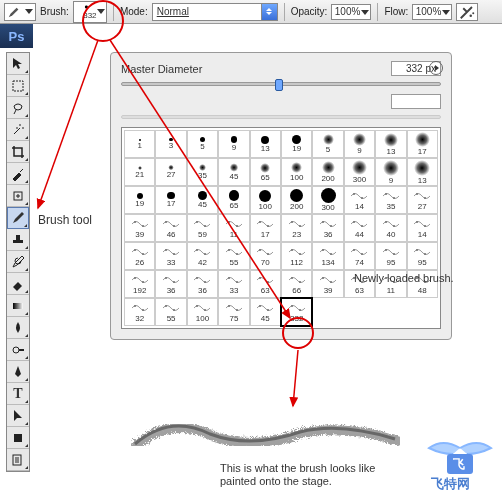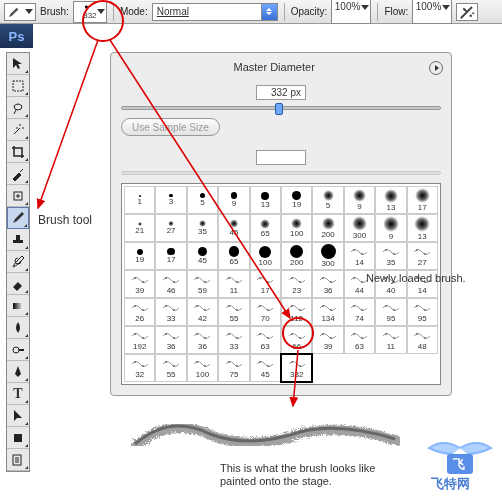--- a/index.html
+++ b/index.html
@@ -14,59 +14,59 @@
   .brush-thumb { width: 34px; height: 22px; background:#fff; border:1px solid #888; display:flex; flex-direction:column; align-items:center; justify-content:center; position:relative; font-size:8px;}
   .brush-thumb .mini { width:18px;height:8px; background:radial-gradient(circle at 30% 50%, #000 1px, transparent 2px);}
   .brush-thumb .num { font-size:8px; }
   .brush-thumb .tdown { position:absolute; right:1px; top:7px;}
   .mode-select { height:18px; background:#fff;border:1px solid #888;padding:0 14px 0 4px;font-size:10px;position:relative;min-width:110px;display:flex;align-items:center;text-decoration:underline;}
   .mode-end{width:16px;height:18px;background:linear-gradient(#6fa8ff,#3a6fd8);border:1px solid #888;border-left:none;display:flex;align-items:center;justify-content:center;}
   .mode-end .updown{display:flex;flex-direction:column;gap:1px;}
   .mode-end .updown div{width:0;height:0;border-left:3px solid transparent;border-right:3px solid transparent;}
   .mode-end .up{border-bottom:3px solid #fff;}
   .mode-end .down{border-top:3px solid #fff;}
-  .pct-box{width:40px;height:25px;background:#fff;border:1px solid #888;text-align:right;padding:0 10px 0 2px;font-size:10px;line-height:14px;position:relative;}
+  .pct-box{width:40px;height:16px;background:#fff;border:1px solid #888;text-align:right;padding:0 10px 0 2px;font-size:10px;line-height:14px;position:relative;}
   .pct-box .tdown{position:absolute;right:1px;top:5px;}
   .airbrush-icon{width:22px;height:18px;border:1px solid #888;background:#fff;display:flex;align-items:center;justify-content:center;}
   .bar-div{width:1px;height:18px;background:#aaa;margin:0 2px;}
   
   
   .ps-badge { position:absolute; top:24px; left:0; width:33px; height:24px; background:linear-gradient(#2a4a7a,#1a2f52); color:#8bb8ff; font-weight:bold; font-size:13px; display:flex;align-items:center;justify-content:center; font-family:Arial;}
   
   
   .toolbox { position:absolute; top:52px; left:6px; width:24px; background:#ddd; border:1px solid #888; display:flex; flex-direction:column;}
   .tool-slot{width:22px;height:22px;border-bottom:1px solid #bbb;background:#e8e8e8;display:flex;align-items:center;justify-content:center;position:relative;}
   .tool-slot.sel{background:#c8d8f0;border:1px solid #5a7ab0;}
   .tool-slot svg{width:16px;height:16px;}
   .tiny-tri{position:absolute;right:1px;bottom:1px;width:0;height:0;border-left:3px solid transparent;border-bottom:3px solid #333;}
   
   
   .brush-tool-label{position:absolute;top:213px;left:38px;font-size:12px;}
   
   
   .brush-panel{position:absolute;top:52px;left:110px;width:342px;background:#ededed;border:1px solid #999;border-radius:4px;padding:8px 10px 10px 10px;}
-  .bp-row{display:flex;align-items:center;gap:6px;margin-bottom:6px;flex-direction:column;}
+  .bp-row{display:flex;align-items:center;gap:6px;margin-bottom:6px;}
   .bp-lbl{width:95px;font-size:11px;}
   .bp-val{width:50px;height:15px;background:#fff;border:1px solid #999;text-align:right;padding:0 4px;font-size:10px;line-height:13px;}
   .play-btn{position:absolute;top:8px;right:8px;width:14px;height:14px;border:1px solid #666;border-radius:50%;display:flex;align-items:center;justify-content:center;}
   .play-btn::after{content:"";width:0;height:0;border-top:3px solid transparent;border-bottom:3px solid transparent;border-left:4px solid #333;margin-left:1px;}
   .slider{height:4px;background:#c8c8c8;border:1px solid #999;border-radius:2px;position:relative;margin:4px 0 8px 0;}
   .slider .knob{position:absolute;top:-4px;width:8px;height:12px;background:#6fa8ff;border:1px solid #2a5aa0;border-radius:2px;}
   .pill-btn{height:18px;padding:0 10px;background:linear-gradient(#fdfdfd,#e3e3e3);border:1px solid #999;border-radius:9px;font-size:10px;color:#999;display:inline-flex;align-items:center;}
   
   
   .grid-wrap{margin-top:8px;background:#fff;border:1px solid #888;padding:2px;}
   .brush-grid{display:grid;grid-template-columns:repeat(10,1fr);}
   .bcell{height:28px;border:1px solid #ccc;display:flex;flex-direction:column;align-items:center;justify-content:center;font-size:8px;position:relative;}
   .bcell.sel{border:1px solid #000;outline:1px solid #000;}
   .bcell .dot{border-radius:50%;background:#000;}
   .bcell .soft{background:radial-gradient(circle,#000 0%,rgba(0,0,0,0.6) 40%,transparent 70%);border-radius:50%;}
   .bcell .tex{width:18px;height:12px;opacity:0.7;}
   
-  .loaded-label{position:absolute;top:272px;left:366px;font-size:11px;}
+  .loaded-label{position:absolute;top:272px;left:354px;font-size:11px;}
   
   
   .circle-ann{position:absolute;border:2px solid #d00;border-radius:50%;}
   .arrow-svg{position:absolute;top:0;left:0;pointer-events:none;}
   
   
   .stage-sample{position:absolute;top:404px;left:130px;width:270px;height:50px;}
   .stage-caption{position:absolute;top:462px;left:220px;font-size:11px;width:200px;line-height:13px;}
   
   
@@ -254,21 +254,20 @@
 <div class="brush-panel">
   <div class="play-btn"></div>
   <div class="bp-row">
     <span class="bp-lbl">Master Diameter</span>
     <div style="flex:1"></div>
     <div class="bp-val">332 px</div>
   </div>
   <div class="slider">
       <div class="knob" style="left:48%"></div>
     </div>
-  <div class="pill-btn">Use Sample Size</div>
   <div class="bp-row" style="margin-top:8px;">
     <div style="flex:1"></div>
     <div class="bp-val"></div>
   </div>
   <div class="slider" style="opacity:0.4;"></div>
   
   <div class="grid-wrap">
     <div class="brush-grid" id="bg">
         <div class="bcell">
           <div class="dot" style="width: 2px; height: 2px; background: rgb(0, 0, 0);"></div>

